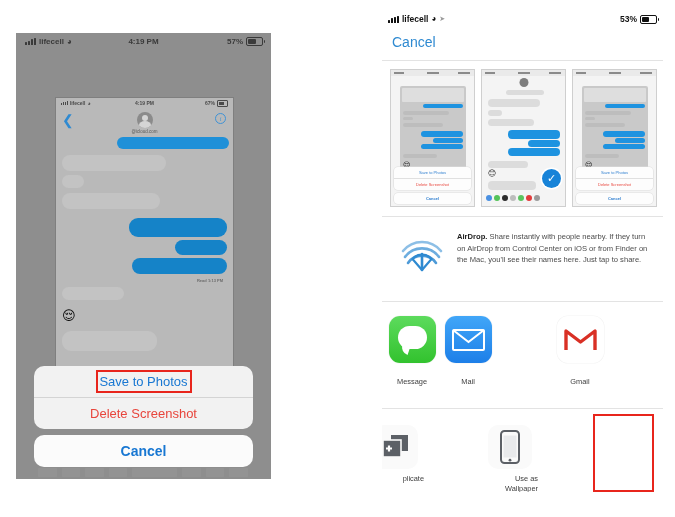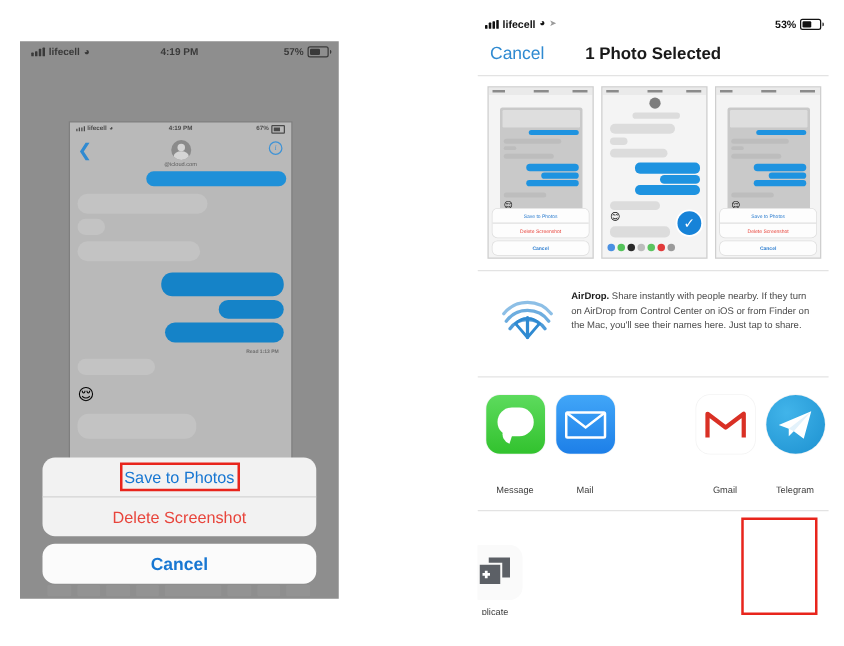--- a/index.html
+++ b/index.html
@@ -148,25 +148,25 @@
   .ad-icon{position:absolute;left:17px;top:12px;width:46px;height:46px;}
   .ad-txt{position:absolute;left:75px;top:11px;right:14px;font-size:7.6px;
     line-height:11.5px;color:#4b4b4b;}
   .ad-txt b{color:#1d1d1d;}
 
   
   #r-apps{position:absolute;left:0;top:296px;width:100%;height:97px;background:#fff;}
   .app{position:absolute;top:12px;width:52px;text-align:center;}
   .app .ico{width:47px;height:47px;border-radius:11px;margin:0 auto;position:relative;
     overflow:hidden;box-shadow:0 0 0 .6px rgba(0,0,0,.05);}
-  .app .lbl{margin-top:24px;font-size:7.4px;color:#3d3d3d;white-space:nowrap;}
+  .app .lbl{margin-top:14px;font-size:7.4px;color:#3d3d3d;white-space:nowrap;}
 
   
   #r-actions{position:absolute;left:0;top:404px;width:100%;height:84px;background:#fff;}
-  .act{position:absolute;top:24px;width:56px;text-align:center;}
+  .act{position:absolute;top:13px;width:56px;text-align:right;}
   .act .ico{width:44px;height:44px;border-radius:10px;margin:0 auto;background:#fafafa;
     position:relative;display:flex;align-items:center;justify-content:center;}
   .act .lbl{margin-top:5px;font-size:7.4px;color:#3d3d3d;line-height:9.5px;}
   .hl-print{position:absolute;left:211px;top:2px;width:61px;height:78px;
     border:2.6px solid #e8251c;box-sizing:border-box;pointer-events:none;}
 </style>
 </head>
 <body>
 
 <div class="panel" id="left-phone">
@@ -274,21 +274,20 @@
     <div class="r-sb-r">
       <span>53%</span>
       <span class="batt batt-d">
           <b style="width:7px"></b>
         </span>
     </div>
   </div>
 
   <div class="r-navbar">
     <div class="r-cancel">Cancel</div>
-    <div class="r-title">1 Photo Selected</div>
   </div>
   <div class="r-divider" style="top:52px"></div>
 
   <div id="r-thumbs">
 
     <div class="thumb t1">
       <div class="t-sb">
           <i style="left:3px;width:10px"></i>
           <i style="left:36px;width:12px"></i>
           <i style="right:4px;width:12px"></i>
@@ -413,44 +412,45 @@
 
     <div class="app" style="left:172px">
       <div class="ico" style="background:#fff;">
         <svg width="47" height="47" viewBox="0 0 47 47">
           <polyline points="9,34 9,15 23.5,26 38,15 38,34" fill="none" stroke="#d93025" stroke-width="3.4" stroke-linejoin="round"></polyline>
         </svg>
       </div>
       <div class="lbl">Gmail</div>
     </div>
 
-    <div class="app" style="left:228px">
-      <div class="ico" style="background:radial-gradient(circle at 35% 30%,#41b4ea,#1d91d0);border-radius:50%;">
-        <svg width="47" height="47" viewBox="0 0 47 47">
-          <path d="M10 24 L36 13 L30 35 L22 29 L18 33 L18 27 Z" fill="#fff"></path>
-          <path d="M18 27 L36 13 L22 29 Z" fill="#e3f2fb"></path>
-        </svg>
-      </div>
-      <div class="lbl">Telegram</div>
-    </div>
   </div>
 
   <div class="r-divider" style="top:400px"></div>
 
   <div id="r-actions">
     <div class="act" style="left:-14px">
       <div class="ico">
         <svg width="30" height="28" viewBox="0 0 30 28">
           <rect x="10" y="2" width="17" height="16" fill="#5c6066"></rect>
           <rect x="2" y="7" width="18" height="17" fill="#5c6066" stroke="#fafafa" stroke-width="1.6"></rect>
           <path d="M11 15.5 h-6 M8 12.5 v6" stroke="#fff" stroke-width="2.2"></path>
         </svg>
       </div>
       <div class="lbl">plicate</div>
     </div>
 
 
+    <div class="act" style="left:100px">
+      <div class="ico">
+        <svg width="22" height="34" viewBox="0 0 22 34">
+          <rect x="2" y="1" width="18" height="32" rx="3.5" fill="none" stroke="#5c6066" stroke-width="2"></rect>
+          <rect x="4.5" y="5.5" width="13" height="22" fill="#e9eaec"></rect>
+          <circle cx="11" cy="30.2" r="1.4" fill="#5c6066"></circle>
+        </svg>
+      </div>
+      <div class="lbl"><span>Use as</span><br><span>Wallpaper</span></div>
+    </div>
 
 
 
     <div class="hl-print"></div>
   </div>
 </div>
 
 </body></html>

